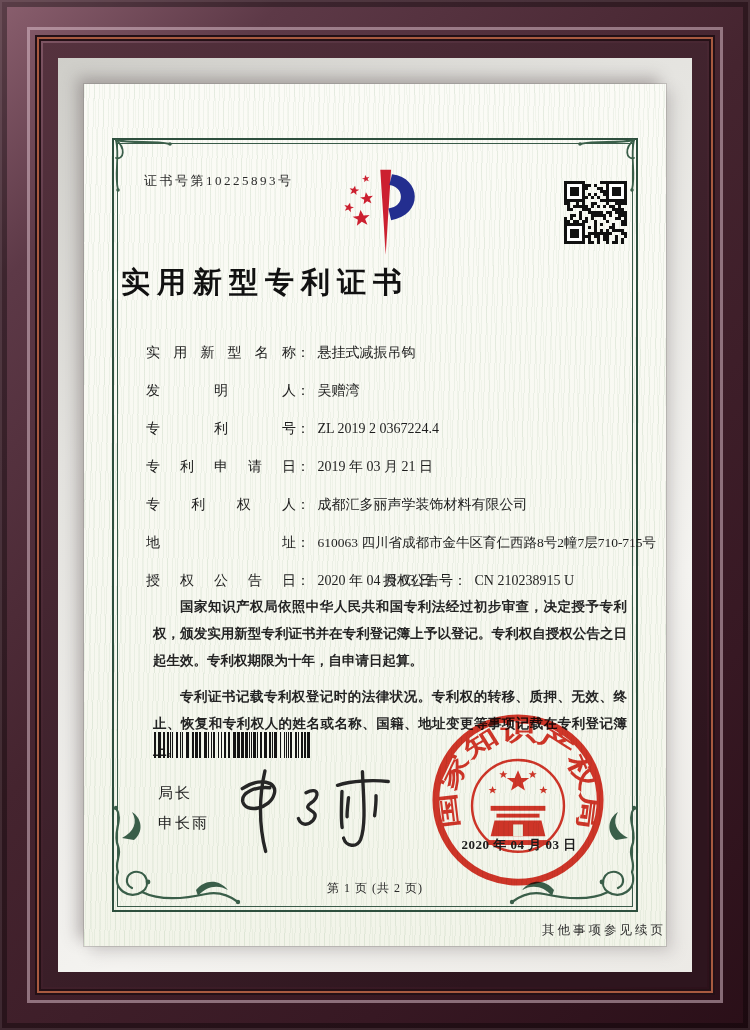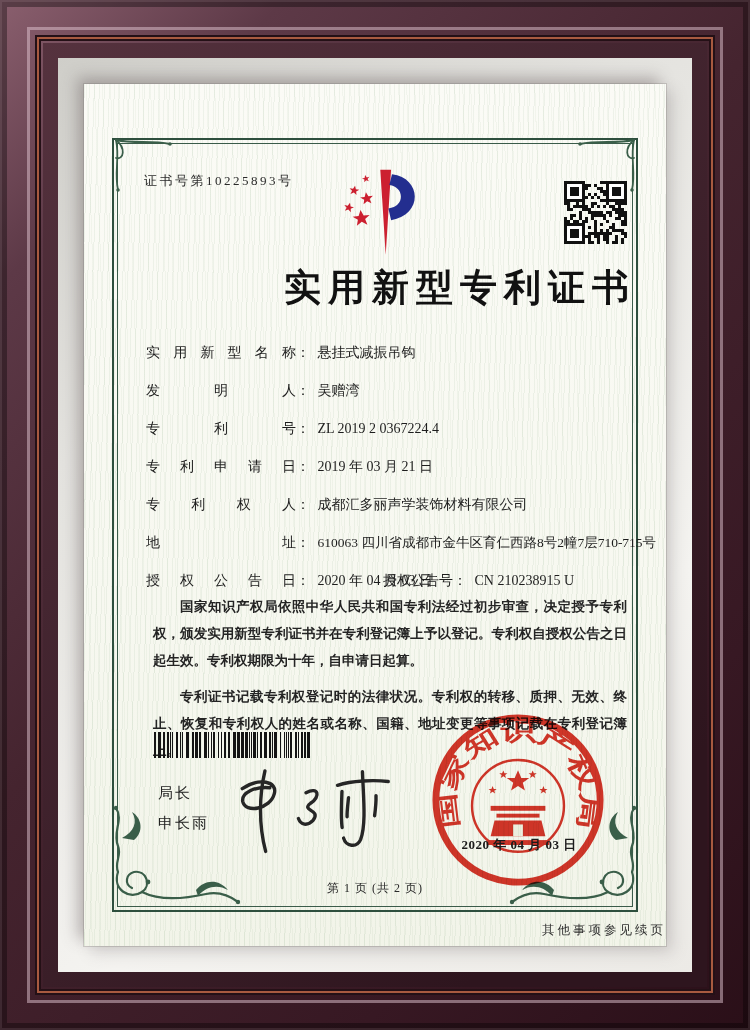--- a/index.html
+++ b/index.html
@@ -39,21 +39,21 @@
   .orn{position:absolute;pointer-events:none;}
   .orn-tl{left:24px;top:48px;width:70px;height:70px;}
   .orn-tr{right:24px;top:48px;width:70px;height:70px;transform:scaleX(-1);}
   .orn-bl{left:18px;top:714px;width:140px;height:112px;}
   .orn-br{right:18px;top:714px;width:140px;height:112px;transform:scaleX(-1);}
   
   .abs{position:absolute;}
   .cert-no{left:60px;top:88px;font-size:13px;letter-spacing:2.5px;color:#2a2a2a;}
   .logo{left:240px;top:84px;width:100px;height:90px;}
   .qr{left:480px;top:97px;width:63px;height:63px;}
-  .title{left:40px;right:30px;top:179px;text-align:right;font-size:37px;font-weight:bold;
+  .title{left:30px;right:30px;top:179px;text-align:left;font-size:29px;font-weight:bold;
     letter-spacing:7px;text-indent:7px;color:#111;}
   .rows{left:62px;top:246px;width:494px;font-size:14px;}
   .frow{position:relative;margin-bottom:16px;line-height:22px;white-space:nowrap;margin-top:12px;}
   .flabel{display:inline-block;width:150px;text-align:justify;text-align-last:justify;
     text-justify:inter-character;vertical-align:top;}
   .fcolon{display:inline-block;vertical-align:top;}
   .fvalue{display:inline-block;vertical-align:top;margin-left:4px;}
   .fvalue-addr{white-space:normal;width:348px;font-size:13.5px;line-height:21px;}
   .pair2{position:absolute;left:237px;top:0;}
   .pair2 .flabel2{display:inline-block;}

